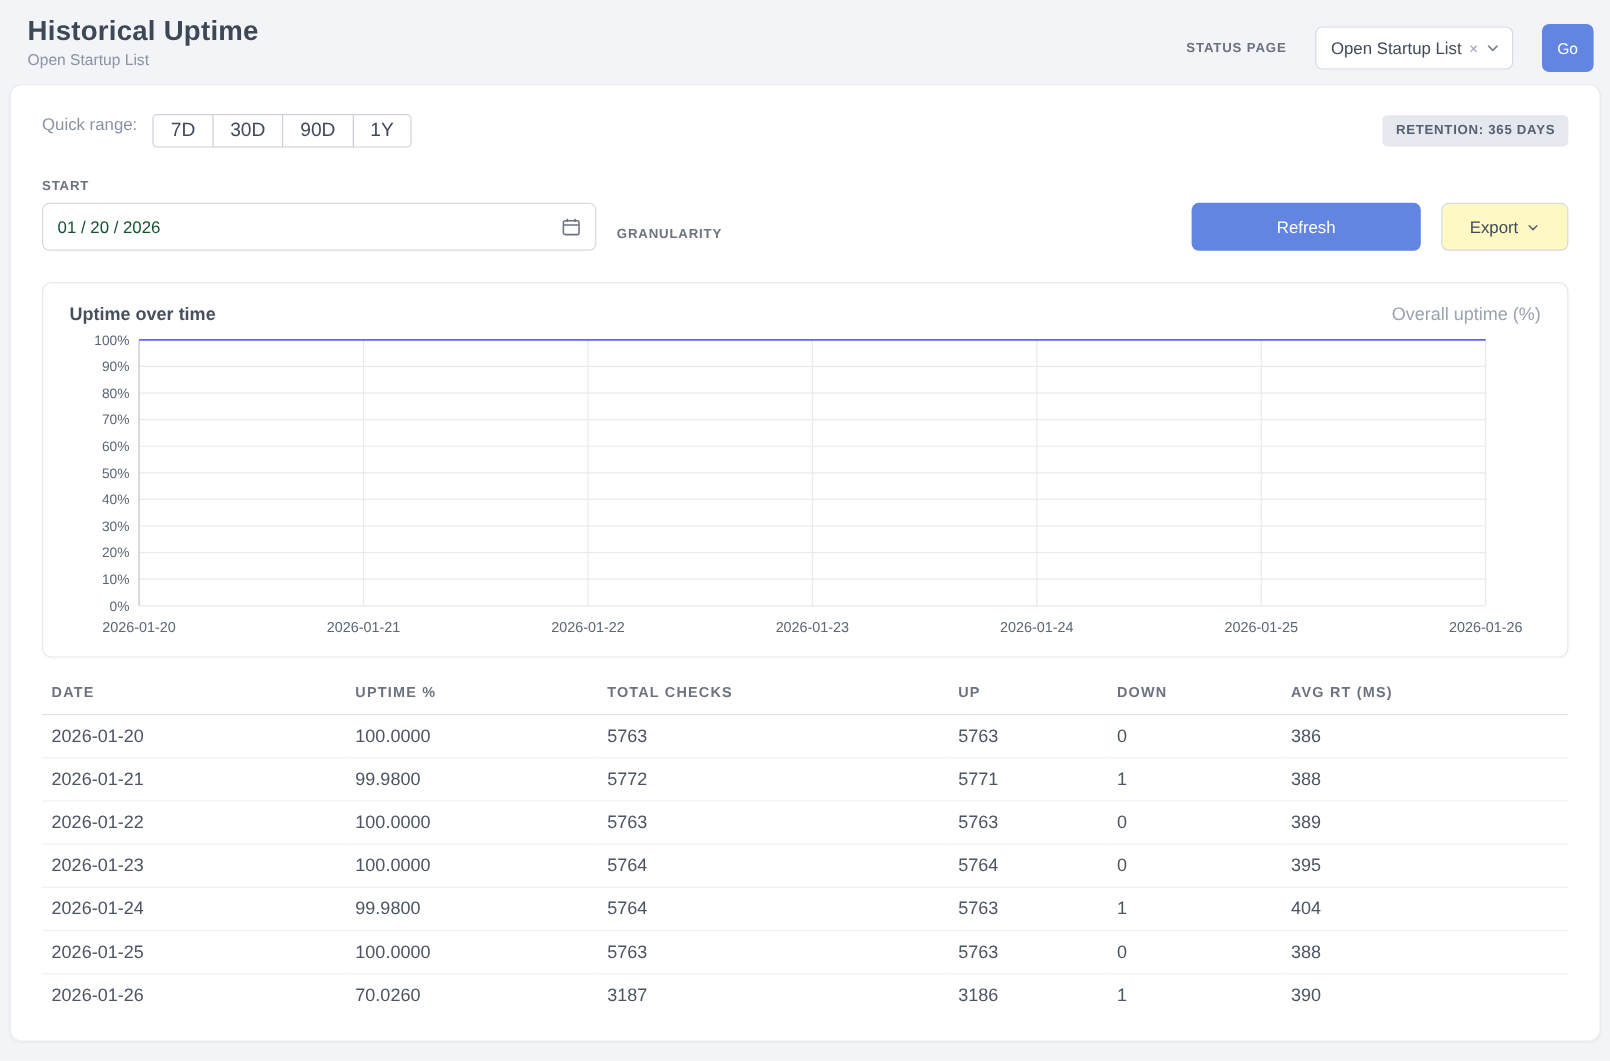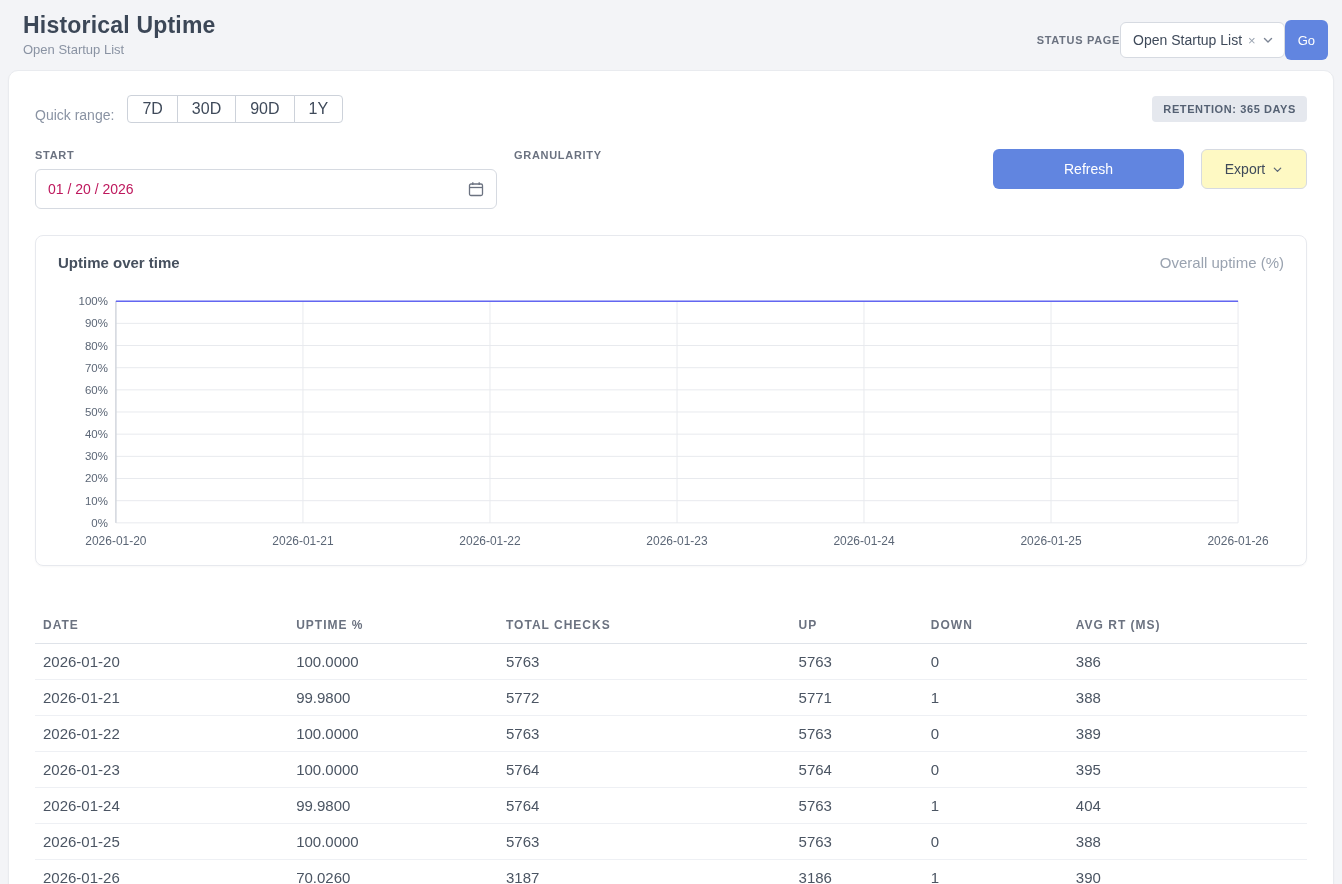--- a/index.html
+++ b/index.html
@@ -11,21 +11,21 @@
     overflow: hidden;
   }
 
   
   .top-header {
     display: flex; justify-content: space-between; align-items: flex-start;
     padding: 12px 14px 6px 23px;
   }
   .page-title { font-size: 23px; font-weight: 700; color: #3c4757; letter-spacing: .2px; }
   .page-subtitle { font-size: 13px; color: #8a93a3; margin-top: 3px; }
-  .header-right { display: flex; align-items: center; gap: 0; margin-top: 8px; }
+  .header-right { display: flex; align-items: center; gap: 24px; margin-top: 8px; }
   .small-label {
     font-size: 11px; font-weight: 700; color: #6b7280; letter-spacing: .7px;
   }
   .combo {
     display: flex; align-items: center; gap: 6px;
     background: #fff; border: 1px solid #d6dae1; border-radius: 6px;
     height: 36px; padding: 0 10px 0 12px; cursor: pointer;
   }
   .combo-text { font-size: 14px; color: #3f4a5a; }
   .combo-clear { font-size: 13px; color: #9aa3b0; line-height: 1; cursor: pointer; }
@@ -35,73 +35,73 @@
   }
 
   
   .main-card {
     background: #fff; border: 1px solid #e9ebef; border-radius: 10px;
     margin: 4px 8px 8px 8px; padding: 24px 26px 20px 26px;
     box-shadow: 0 1px 2px rgba(16,24,40,.04);
   }
 
   .quick-row { display: flex; justify-content: space-between; align-items: center; }
-  .quick-left { display: flex; align-items: flex-end; }
+  .quick-left { display: flex; align-items: flex-start; }
   .quick-label { font-size: 14px; color: #8a93a3; margin-right: 13px; }
   .seg-group { display: flex; }
   .seg-btn {
     background: #fff; border: 1px solid #cdd2da; color: #3f4a5a;
     font-size: 16px; font-family: inherit; height: 28px; padding: 0 14px;
     margin-left: -1px; cursor: pointer;
   }
   .seg-btn:first-child { border-radius: 4px 0 0 4px; margin-left: 0; }
   .seg-btn:last-child { border-radius: 0 4px 4px 0; }
   .badge {
     background: #e5e8ee; color: #556173; font-size: 11px; font-weight: 700;
     letter-spacing: .6px; padding: 7px 11px; border-radius: 4px;
   }
 
   
-  .form-row { display: flex; gap: 17px; margin-top: 26px; }
+  .form-row { display: flex; align-items: flex-end; gap: 17px; margin-top: 26px; }
   .field { display: flex; flex-direction: column; flex: 1; }
   .field-label {
     font-size: 11px; font-weight: 700; color: #6b7280; letter-spacing: .7px;
     margin-bottom: 8px;
   }
   .input-box {
     display: flex; align-items: center; justify-content: space-between;
     border: 1px solid #d6dae1; border-radius: 6px; background: #fff;
-    height: 40px; padding: 0 12px; font-size: 14px; color: #be185d; cursor: text;
+    height: 40px; padding: 0 12px; font-size: 14px; color: #14532d; cursor: text;
   }
   .select-box { cursor: pointer; }
   .refresh-btn {
     width: 191px; height: 40px; background: #6185e0; color: #fff;
     border: none; border-radius: 6px; font-size: 14px; font-family: inherit; cursor: pointer;
   }
   .export-btn {
     width: 106px; height: 40px; background: #fef9c3; color: #3f4a5a;
     border: 1px solid #d6dae1; border-radius: 6px; font-size: 14px; font-family: inherit;
     display: flex; align-items: center; justify-content: center; gap: 7px; cursor: pointer;
   }
   .icon { display: inline-flex; color: #7b8494; }
 
   
   .chart-card {
     border: 1px solid #e7e9ee; border-radius: 8px; margin-top: 26px;
     padding: 18px 22px 12px 22px; box-shadow: 0 1px 2px rgba(16,24,40,.03);
   }
-  .chart-head { display: flex; justify-content: space-between; align-items: flex-start; margin-bottom: 24px; }
+  .chart-head { display: flex; justify-content: space-between; align-items: flex-start; margin-bottom: 6px; }
   .chart-title { font-size: 15px; font-weight: 700; color: #46505e; }
   .chart-legend { font-size: 15px; color: #9aa3b0; }
   .chart-svg { display: block; width: 100%; }
   .tick-y { font-size: 11.5px; fill: #5b6676; font-family: "Liberation Sans", sans-serif; }
   .tick-x { font-size: 12px; fill: #5b6676; font-family: "Liberation Sans", sans-serif; }
 
   
-  .uptime-table { width: 100%; border-collapse: collapse; margin-top: 44px; }
+  .uptime-table { width: 100%; border-collapse: collapse; margin-top: 14px; }
   .uptime-table th {
     text-align: left; font-size: 12px; font-weight: 700; color: #6b7280;
     letter-spacing: 1px; padding: 8px 8px 11px 8px; border-bottom: 1px solid #dfe3e9;
   }
   .uptime-table td {
     font-size: 15px; color: #4b5563; padding: 9px 8px; border-bottom: 1px solid #eef0f4;
   }
   .uptime-table tr:last-child td { border-bottom: none; }
 </style>
 </head>

